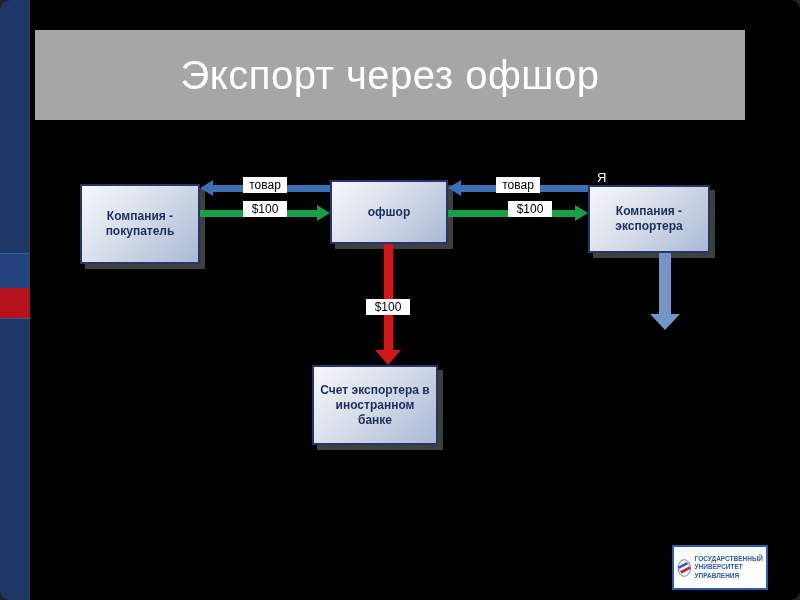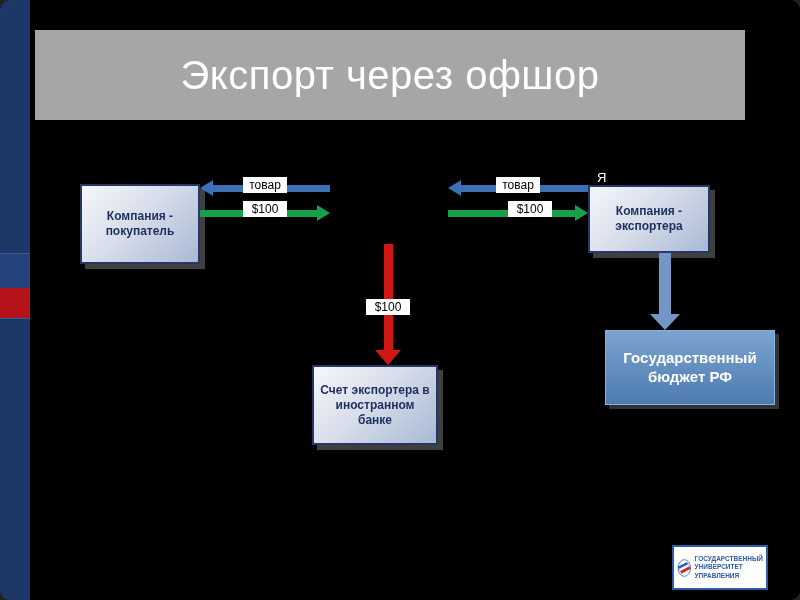--- a/index.html
+++ b/index.html
@@ -92,28 +92,28 @@
   <div class="sidebar-seg seg-red"></div>
   <div class="sidebar-seg seg-low"></div>
 
   <div class="title-bar">
     <span class="title-text">Экспорт через офшор</span>
   </div>
 
   <div class="node node-buyer">
     <span>Компания - покупатель</span>
   </div>
+  <div class="node node-offshore">
+    <span>офшор</span>
+  </div>
   <div class="node node-exporter">
     <span>Компания - экспортера</span>
   </div>
   <div class="node node-account">
     <span>Счет экспортера в иностранном банке</span>
-  </div>
-  <div class="node node-budget">
-    <span>Государственный бюджет РФ</span>
   </div>
 
   <div class="marker">Я</div>
 
   <div class="h-arrow goods arr-goods-1">
     <div class="tri tri-left"></div>
     <div class="shaft"></div>
   </div>
   <div class="h-arrow money arr-money-1">
     <div class="shaft"></div>

